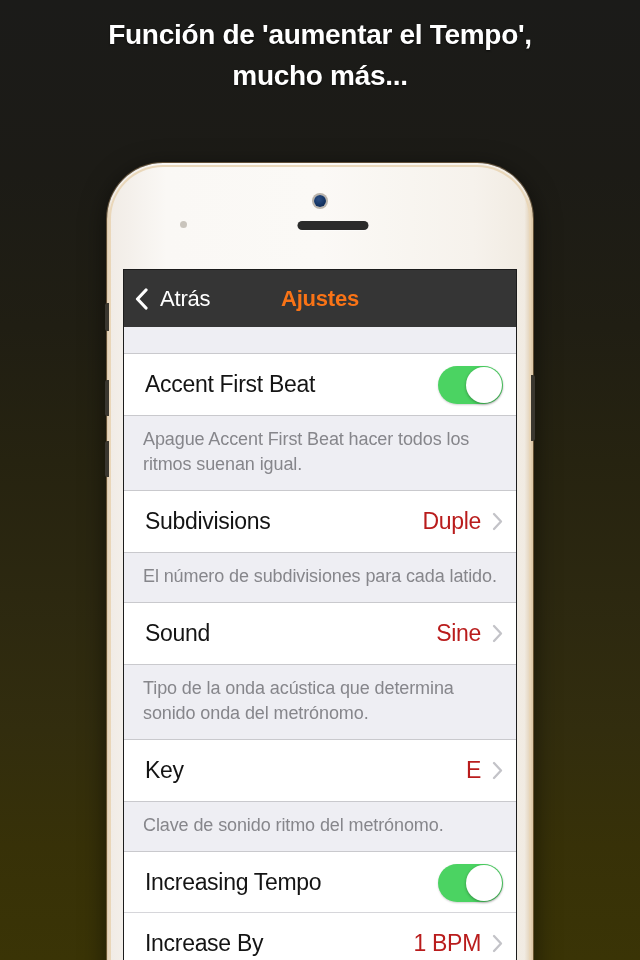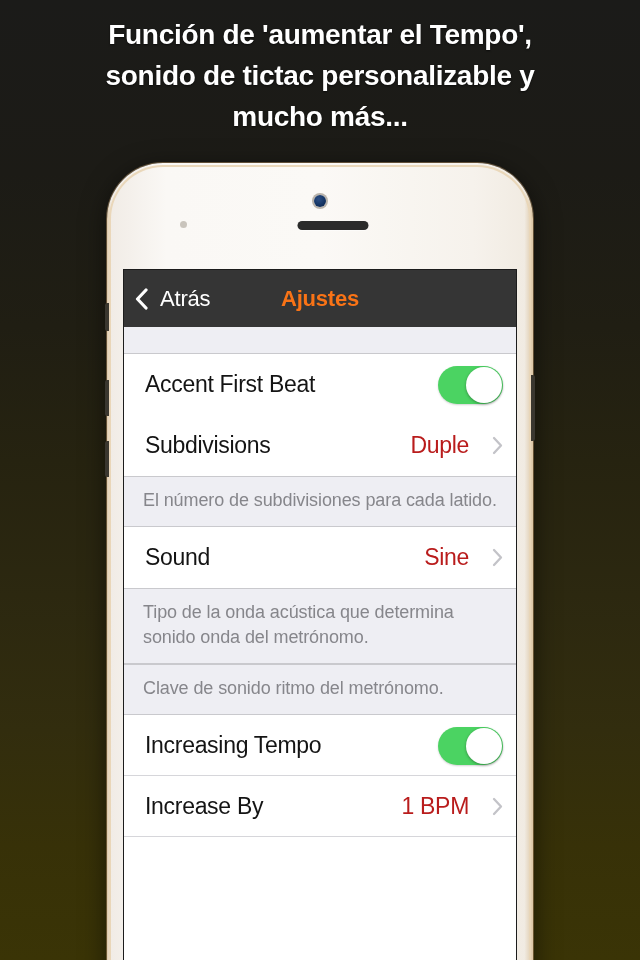--- a/index.html
+++ b/index.html
@@ -184,21 +184,20 @@
     background: #eeeef3;
     border-bottom: 1px solid #c9c9cd;
   }
 
   .setting-row {
     display: flex;
     align-items: center;
     height: 61px;
     padding: 0 13px 0 21px;
     background: #ffffff;
-    gap: 12px;
   }
   .setting-row.with-sep {
     box-shadow: inset 0 -1px 0 #d6d6da;
   }
   .row-label {
     flex: 1 1 auto;
     font-size: 23px;
     color: #141414;
     letter-spacing: -0.3px;
     white-space: nowrap;
@@ -252,21 +251,20 @@
     letter-spacing: -0.1px;
   }
 </style>
 </head>
 <body>
 
 <div id="backdrop"></div>
 
 <div id="headline">
   <span class="hl-line">Función de 'aumentar el Tempo',</span>
-  <span class="hl-line">sonido de tictac personalizable y</span>
   <span class="hl-line">mucho más...</span>
 </div>
 
 <div id="phone">
   <div id="phone-rim"></div>
 
   <div id="front-camera"></div>
   <div id="proximity-sensor"></div>
   <div id="earpiece-speaker"></div>
 
@@ -291,20 +289,23 @@
 
     <div class="table-gap"></div>
 
     <div id="settings-table">
         <div class="setting-row">
           <div class="row-label">Accent First Beat</div>
           <div class="toggle-switch">
             <div class="knob"></div>
           </div>
         </div>
+        <div class="setting-footer">
+          <p>Apague Accent First Beat hacer todos los ritmos suenan igual.</p>
+        </div>
         <div class="setting-row">
           <div class="row-label">Subdivisions</div>
           <div class="row-value">Duple</div>
           <span class="row-chevron-icon">
             <svg width="11" height="19" viewBox="0 0 11 19">
               <polyline points="2,2 9,9.5 2,17" fill="none" stroke="#c3c3c8" stroke-width="2.3" stroke-linecap="round" stroke-linejoin="round"></polyline>
             </svg>
           </span>
         </div>
         <div class="setting-footer">
@@ -315,20 +316,29 @@
           <div class="row-value">Sine</div>
           <span class="row-chevron-icon">
             <svg width="11" height="19" viewBox="0 0 11 19">
               <polyline points="2,2 9,9.5 2,17" fill="none" stroke="#c3c3c8" stroke-width="2.3" stroke-linecap="round" stroke-linejoin="round"></polyline>
             </svg>
           </span>
         </div>
         <div class="setting-footer">
           <p>Tipo de la onda acústica que determina sonido onda del metrónomo.</p>
         </div>
+        <div class="setting-row">
+          <div class="row-label">Key</div>
+          <div class="row-value">E</div>
+          <span class="row-chevron-icon">
+            <svg width="11" height="19" viewBox="0 0 11 19">
+              <polyline points="2,2 9,9.5 2,17" fill="none" stroke="#c3c3c8" stroke-width="2.3" stroke-linecap="round" stroke-linejoin="round"></polyline>
+            </svg>
+          </span>
+        </div>
         <div class="setting-footer">
           <p>Clave de sonido ritmo del metrónomo.</p>
         </div>
         <div class="setting-row with-sep">
           <div class="row-label">Increasing Tempo</div>
           <div class="toggle-switch">
             <div class="knob"></div>
           </div>
         </div>
         <div class="setting-row with-sep">

